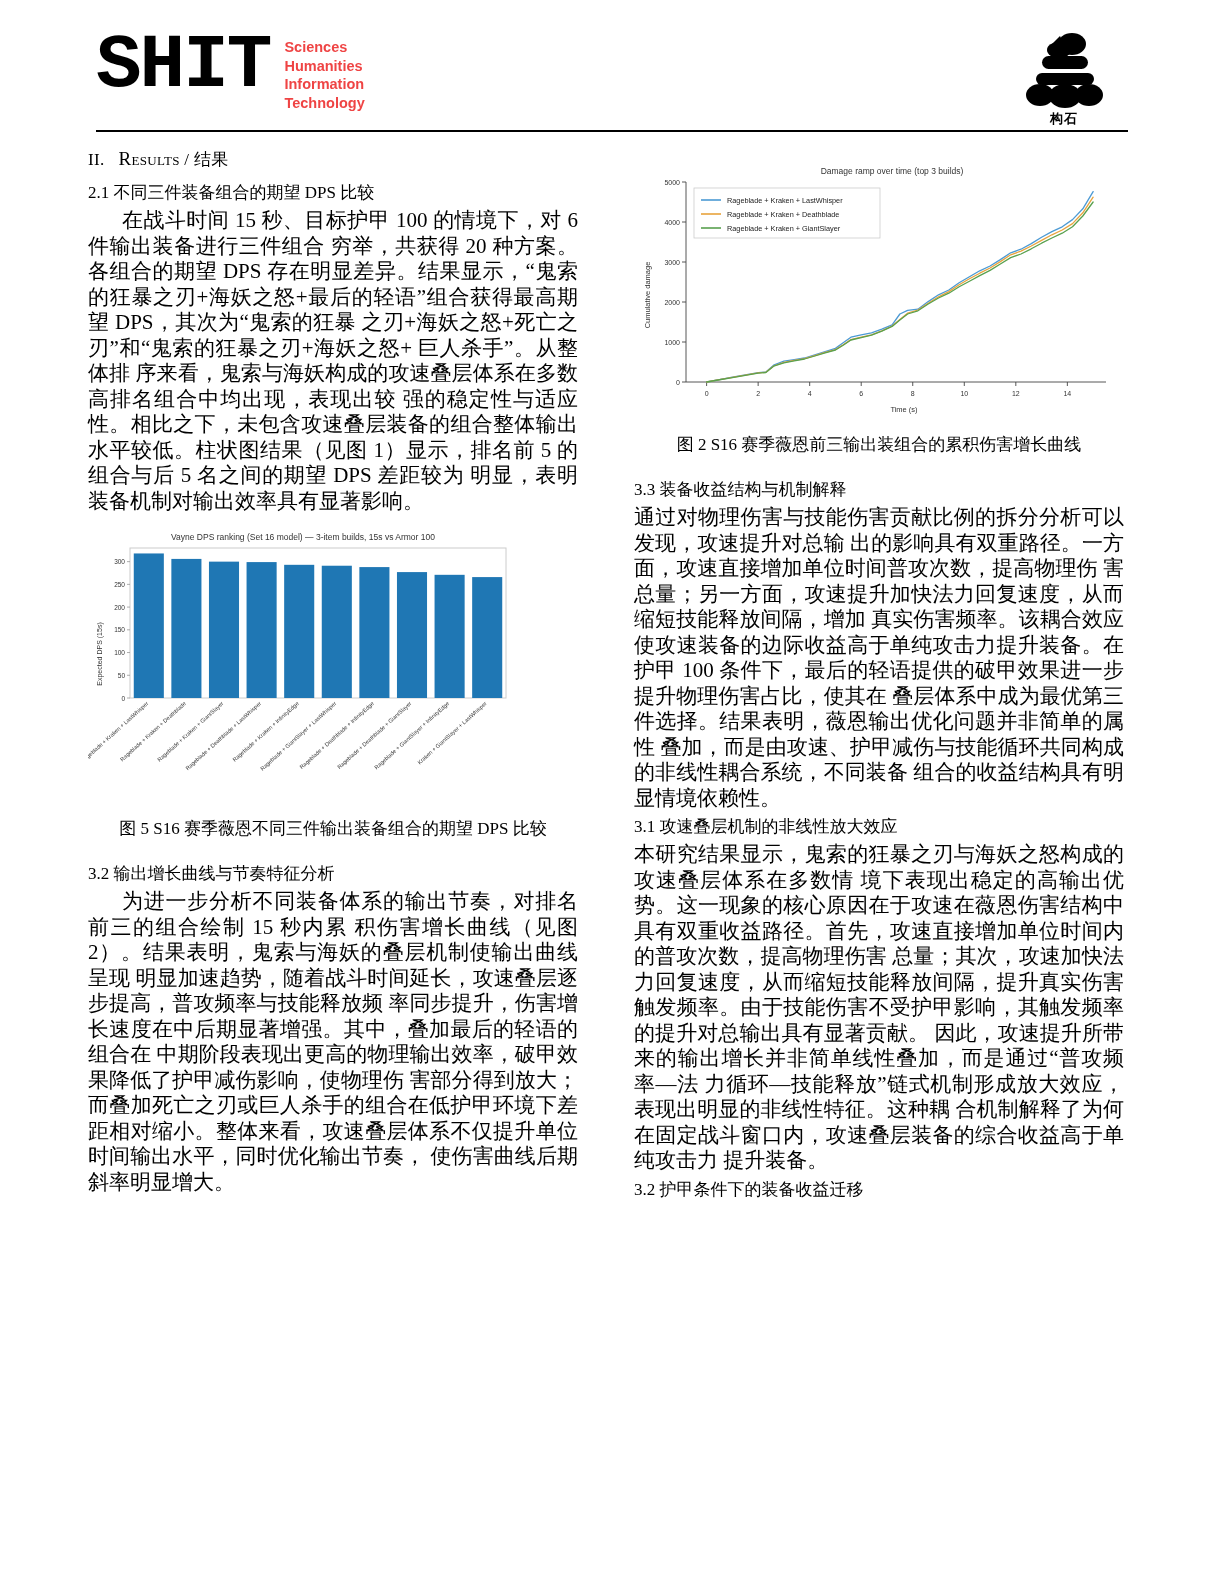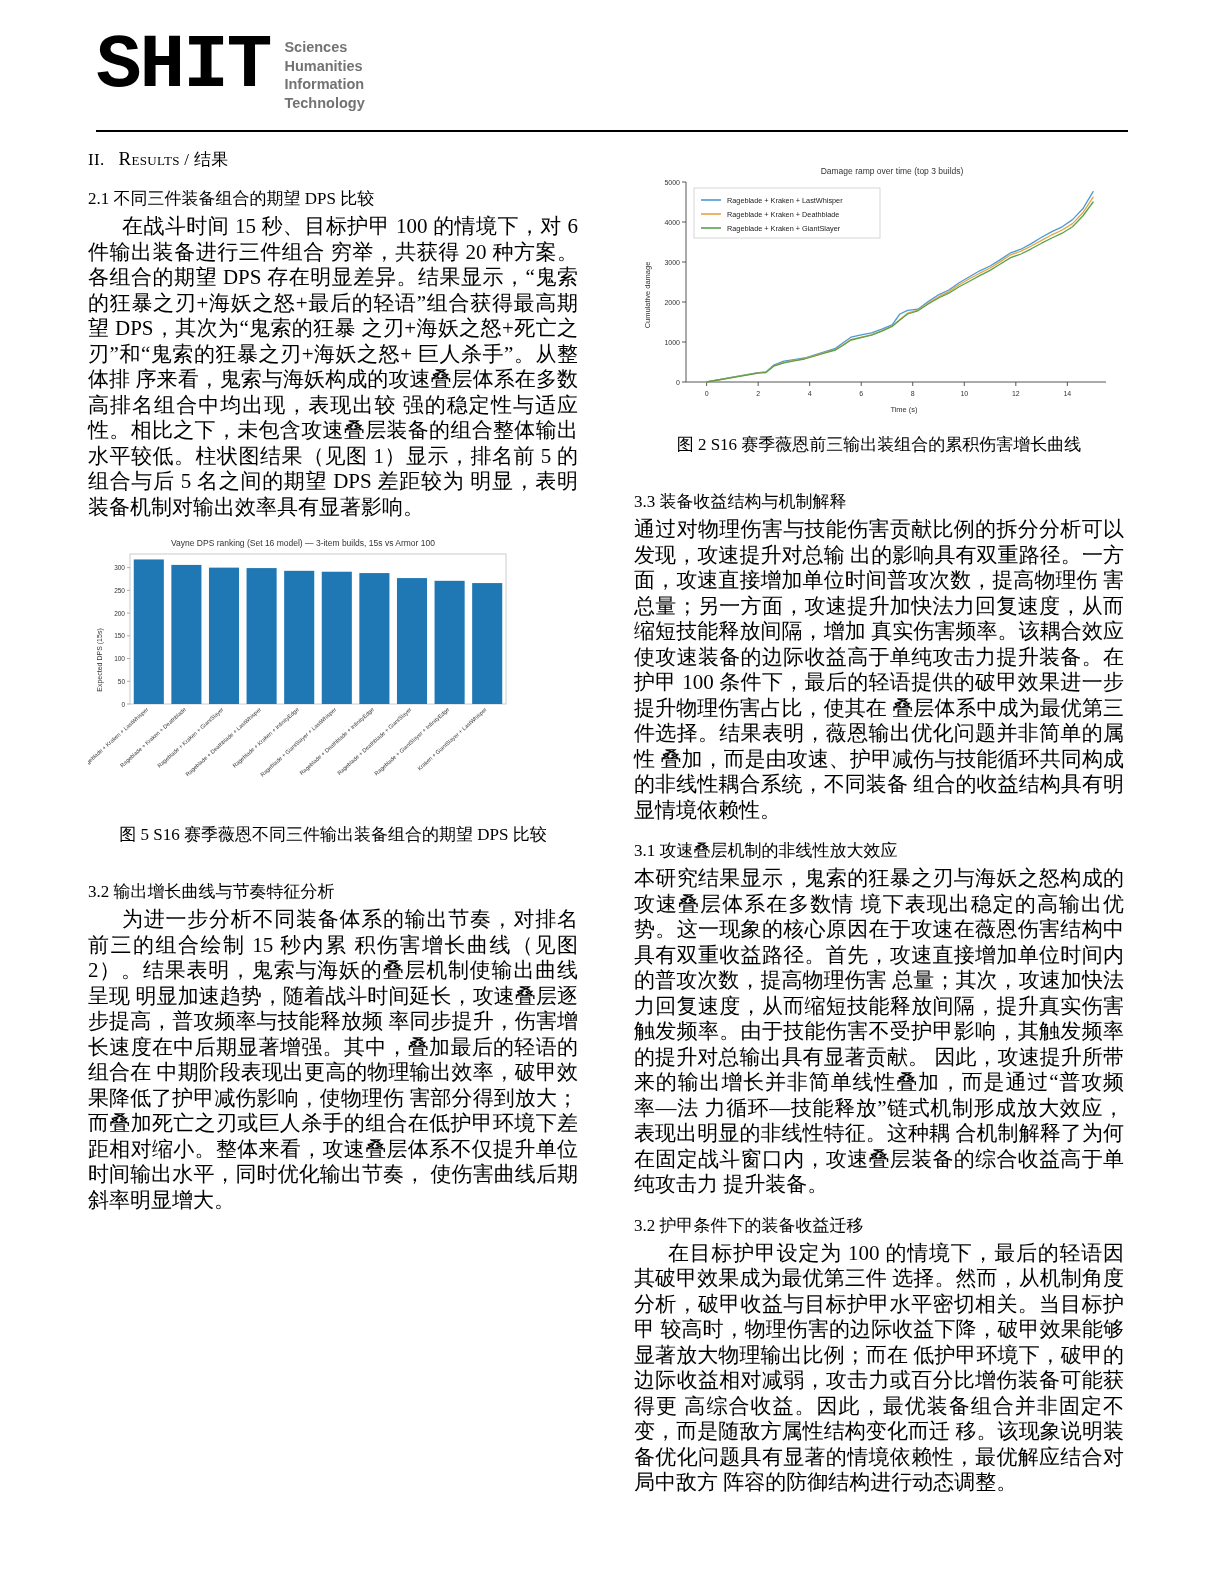--- a/index.html
+++ b/index.html
@@ -25,21 +25,21 @@
     letter-spacing:-2px;
     line-height:72px;
     color:#000;
   }
   .brand-sub{
     margin-left:14px;margin-top:8px;
     font-family:"Liberation Sans",sans-serif;
     font-weight:bold;
     font-size:14.5px;
     line-height:18.5px;
-    color:#737373;
+    color:#ef4444;
   }
   .pub-logo{position:absolute;right:16px;top:0;width:96px;text-align:center;}
   .pub-logo svg{display:block;margin:0 auto;}
   .pub-logo-cap{
     font-family:"Liberation Sans",sans-serif;
     font-size:13px;font-weight:bold;margin-top:2px;letter-spacing:1px;
   }
   .rule{
     position:absolute;left:96px;top:130px;width:1032px;
     border-top:2.5px solid #000;
@@ -54,21 +54,21 @@
     font-family:"Liberation Serif",serif;
     font-size:17px;
     font-weight:normal;
     margin:0 0 10px 0;
     letter-spacing:.3px;
   }
   h2.section-head .rn{margin-right:14px;}
   h2.section-head .sc{font-variant:small-caps;font-size:19px;}
 
   h3.sub-head{
-    font-size:17px;font-weight:normal;margin:16px 0 4px 0;
+    font-size:17px;font-weight:normal;margin:4px 0 4px 0;
     font-family:"Liberation Serif",serif;
   }
   p.body{
     font-size:21px;
     line-height:25.5px;
     margin:0 0 2px 0;
     text-align:justify;
     text-justify:inter-ideograph;
     font-family:"Liberation Serif",serif;
   }
@@ -95,20 +95,33 @@
     <div class="brand">
       <div class="brand-word">SHIT</div>
       <div class="brand-sub">
         <div>Sciences</div>
         <div>Humanities</div>
         <div>Information</div>
         <div>Technology</div>
       </div>
     </div>
 
+    <div class="pub-logo">
+      <svg width="88" height="78" viewBox="0 0 88 78">
+        <ellipse cx="52" cy="14" rx="14" ry="11" fill="#000"></ellipse>
+        <path d="M30 16 L40 6 L46 18 Z" fill="#000"></path>
+        <ellipse cx="39" cy="20" rx="12" ry="8" fill="#000"></ellipse>
+        <rect x="22" y="26" width="46" height="13" rx="6.5" fill="#000"></rect>
+        <rect x="16" y="43" width="58" height="12" rx="6" fill="#000"></rect>
+        <ellipse cx="20" cy="65" rx="14" ry="11" fill="#000"></ellipse>
+        <ellipse cx="45" cy="66" rx="16" ry="12" fill="#000"></ellipse>
+        <ellipse cx="69" cy="65" rx="14" ry="11" fill="#000"></ellipse>
+      </svg>
+      <div class="pub-logo-cap">构石</div>
+    </div>
   </div>
   <div class="rule"></div>
 
   <div class="col col-left">
 
     <h2 class="section-head">
       <span class="rn">II.</span><span class="sc">Results</span>
       <span>/ 结果</span>
     </h2>
 
@@ -235,16 +248,15 @@
     <div class="spacer"></div>
 
     <h3 class="sub-head">3.3 装备收益结构与机制解释</h3>
     <p class="body">通过对物理伤害与技能伤害贡献比例的拆分分析可以发现，攻速提升对总输 出的影响具有双重路径。一方面，攻速直接增加单位时间普攻次数，提高物理伤 害总量；另一方面，攻速提升加快法力回复速度，从而缩短技能释放间隔，增加 真实伤害频率。该耦合效应使攻速装备的边际收益高于单纯攻击力提升装备。在 护甲 100 条件下，最后的轻语提供的破甲效果进一步提升物理伤害占比，使其在 叠层体系中成为最优第三件选择。结果表明，薇恩输出优化问题并非简单的属性 叠加，而是由攻速、护甲减伤与技能循环共同构成的非线性耦合系统，不同装备 组合的收益结构具有明显情境依赖性。</p>
 
 
     <h3 class="sub-head">3.1 攻速叠层机制的非线性放大效应</h3>
     <p class="body">本研究结果显示，鬼索的狂暴之刃与海妖之怒构成的攻速叠层体系在多数情 境下表现出稳定的高输出优势。这一现象的核心原因在于攻速在薇恩伤害结构中 具有双重收益路径。首先，攻速直接增加单位时间内的普攻次数，提高物理伤害 总量；其次，攻速加快法力回复速度，从而缩短技能释放间隔，提升真实伤害触发频率。由于技能伤害不受护甲影响，其触发频率的提升对总输出具有显著贡献。 因此，攻速提升所带来的输出增长并非简单线性叠加，而是通过“普攻频率—法 力循环—技能释放”链式机制形成放大效应，表现出明显的非线性特征。这种耦 合机制解释了为何在固定战斗窗口内，攻速叠层装备的综合收益高于单纯攻击力 提升装备。</p>
 
     <h3 class="sub-head">3.2 护甲条件下的装备收益迁移</h3>
-    <p class="body indent">在目标护甲设定为 100 的情境下，最后的轻语因其破甲效果成为最优第三件 选择。然而，从机制角度分析，破甲收益与目标护甲水平密切相关。当目标护甲 较高时，物理伤害的边际收益下降，破甲效果能够显著放大物理输出比例；而在 低护甲环境下，破甲的边际收益相对减弱，攻击力或百分比增伤装备可能获得更 高综合收益。因此，最优装备组合并非固定不变，而是随敌方属性结构变化而迁 移。该现象说明装备优化问题具有显著的情境依赖性，最优解应结合对局中敌方 阵容的防御结构进行动态调整。</p>
   </div>
 
 </div>
 
 </body></html>

